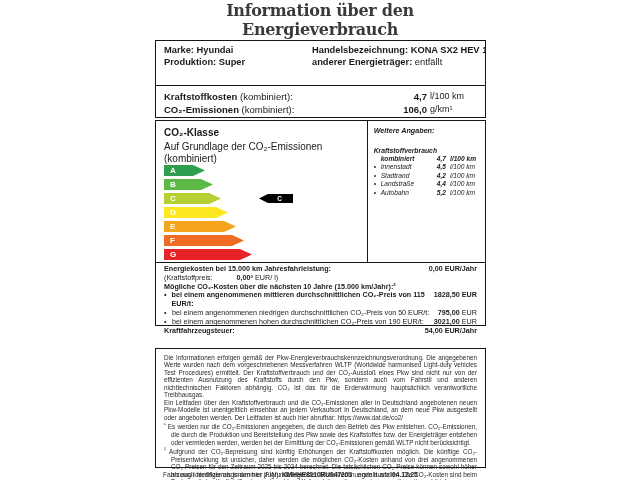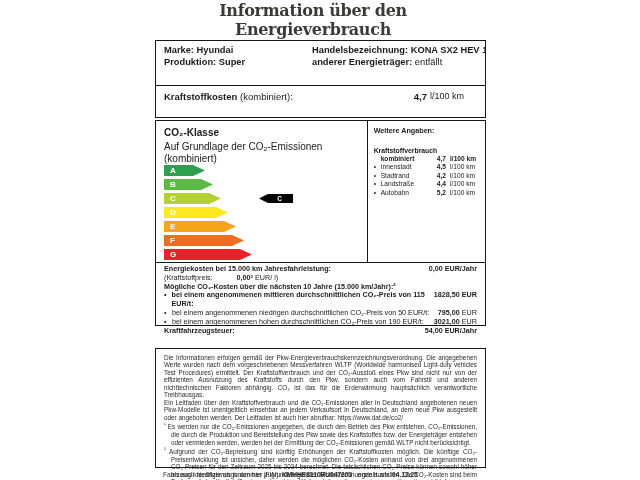--- a/index.html
+++ b/index.html
@@ -1,19 +1,19 @@
 <!DOCTYPE html>
 <html><head>
 <meta charset="utf-8">
 <style>
   html,body{margin:0;padding:0;background:#fff;}
   .page{position:relative;width:640px;height:480px;background:#ffffff;
         font-family:"Liberation Sans",sans-serif;color:#1a1a1a;overflow:hidden;}
 
-  .title{position:absolute;left:143px;top:2px;width:340px;text-align:center;
+  .title{position:absolute;left:150px;top:2px;width:340px;text-align:center;
          font-family:"DejaVu Serif",serif;font-weight:bold;font-size:16px;
          line-height:18.5px;color:#3a3a39;letter-spacing:-0.3px;}
 
   .box{position:absolute;left:155px;width:331px;border:1px solid #161615;
        box-sizing:border-box;background:#fff;}
 
   
   .box-vehicle{top:40px;height:50px;padding:3px 8px;font-size:9.3px;overflow:hidden;}
   .vrow{position:relative;line-height:12px;white-space:nowrap;}
   .vright{position:absolute;left:148px;top:0;white-space:nowrap;}
@@ -34,21 +34,21 @@
   .cls-arrow{height:11px;margin-bottom:3px;color:#fff;font-weight:bold;font-size:8px;
              line-height:11.5px;padding-left:6px;box-sizing:border-box;
              clip-path:polygon(0 0,calc(100% - 12px) 0,100% 50%,calc(100% - 12px) 100%,0 100%);}
   .w0{width:41px;} .w1{width:49px;} .w2{width:57px;} .w3{width:64px;}
   .w4{width:72px;} .w5{width:80px;} .w6{width:88px;}
   .indicator{position:absolute;left:103px;top:73px;width:34px;height:9px;background:#000;
              clip-path:polygon(0 50%,26% 0,100% 0,100% 100%,26% 100%);
              color:#fff;font-size:6.5px;font-weight:bold;line-height:9.5px;
              text-align:center;padding-left:7px;box-sizing:border-box;}
   .pane-right{width:119px;border-left:1px solid #161615;padding:5px 5px 5px 6px;
-              box-sizing:border-box;font-size:6.6px;}
+              box-sizing:border-box;font-size:6.6px;font-style:italic;}
   .wa-h{font-weight:bold;font-size:7.2px;line-height:9px;}
   .kv-h{font-weight:bold;font-size:6.8px;margin-top:12px;line-height:8px;}
   .wa-row{display:grid;grid-template-columns:7px 1fr 22px 34px;line-height:8.4px;}
   .wa-row .num{text-align:right;font-weight:bold;}
   .wa-row .unit{padding-left:4px;}
   .wa-row.allbold{font-weight:bold;}
 
   
   .box-costs{top:262px;height:64px;padding:2px 8px;font-size:7.2px;}
   .krow{display:flex;line-height:8.8px;}
@@ -86,20 +86,25 @@
       <span class="b">Super</span>
       <span class="vright"><span class="b">anderer Energieträger:</span> <span>entfällt</span></span>
     </div>
   </div>
 
   <div class="box box-consumption">
     <div class="crow">
       <span><span class="b">Kraftstoffkosten</span><span> (kombiniert):</span></span>
       <span class="val">4,7</span>
       <span class="unit">l/100 km</span>
+    </div>
+    <div class="crow">
+      <span><span class="b">CO₂-Emissionen</span><span> (kombiniert):</span></span>
+      <span class="val">106,0</span>
+      <span class="unit">g/km¹</span>
     </div>
   </div>
 
   <div class="box box-co2class">
     <div class="pane-left">
       <div class="co2-h1">CO₂-Klasse</div>
       <div class="co2-h2">Auf Grundlage der CO₂-Emissionen (kombiniert)</div>
       <div class="scale">
         <div class="cls-arrow w0" style="background: rgb(47, 158, 78);">A</div>
         <div class="cls-arrow w1" style="background: rgb(92, 185, 70);">B</div>

